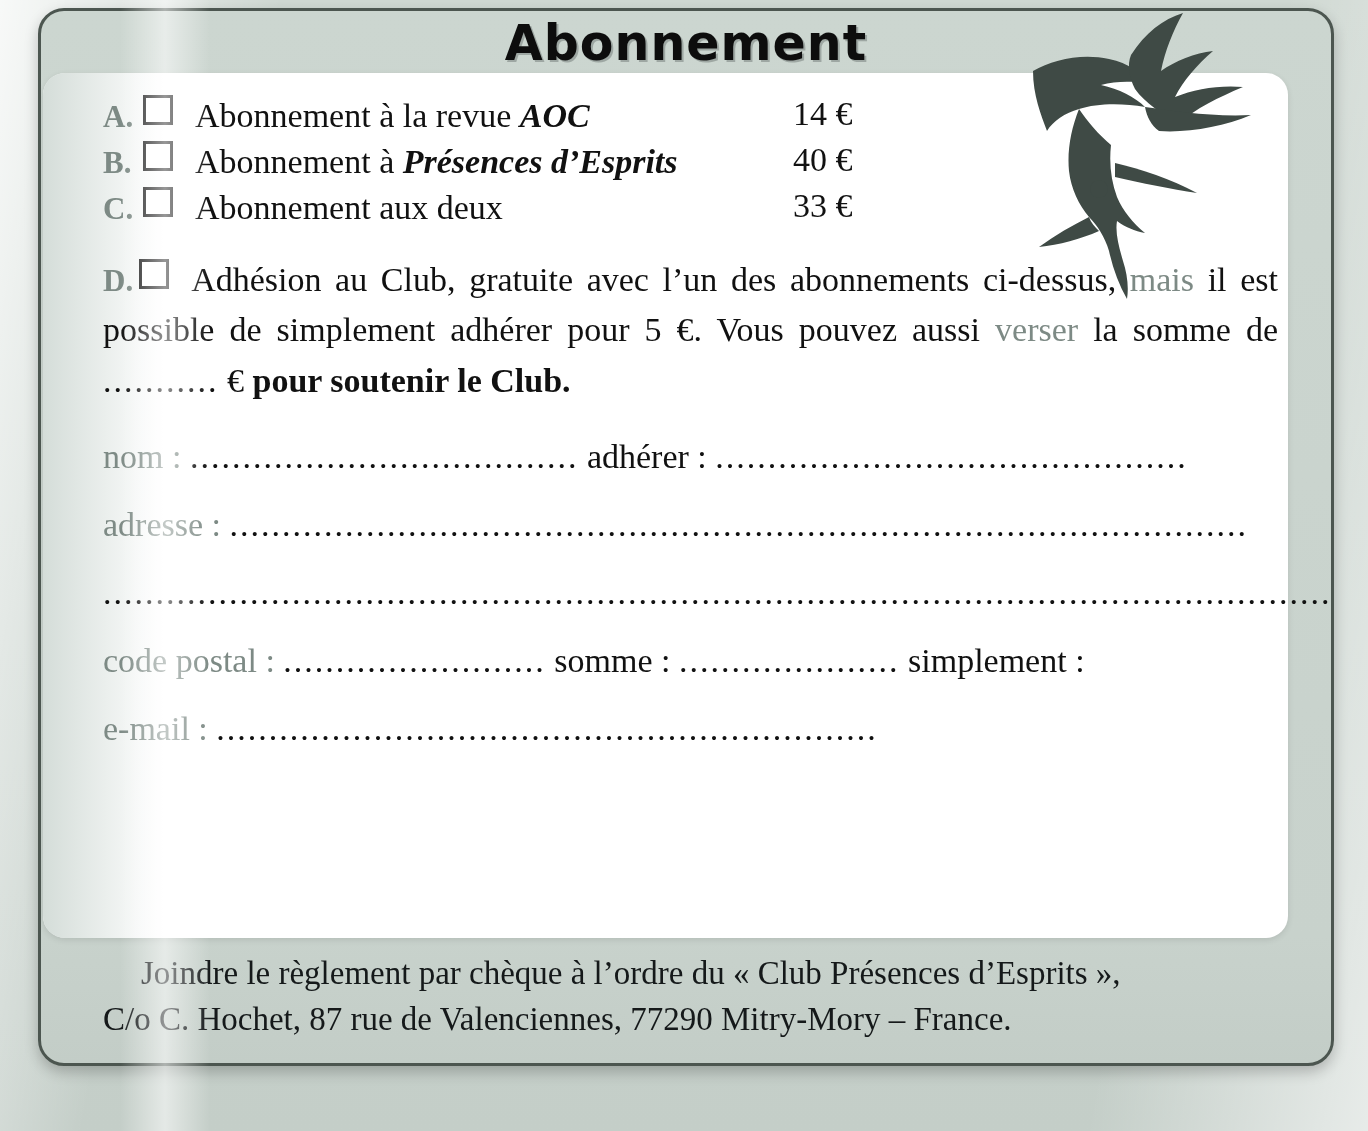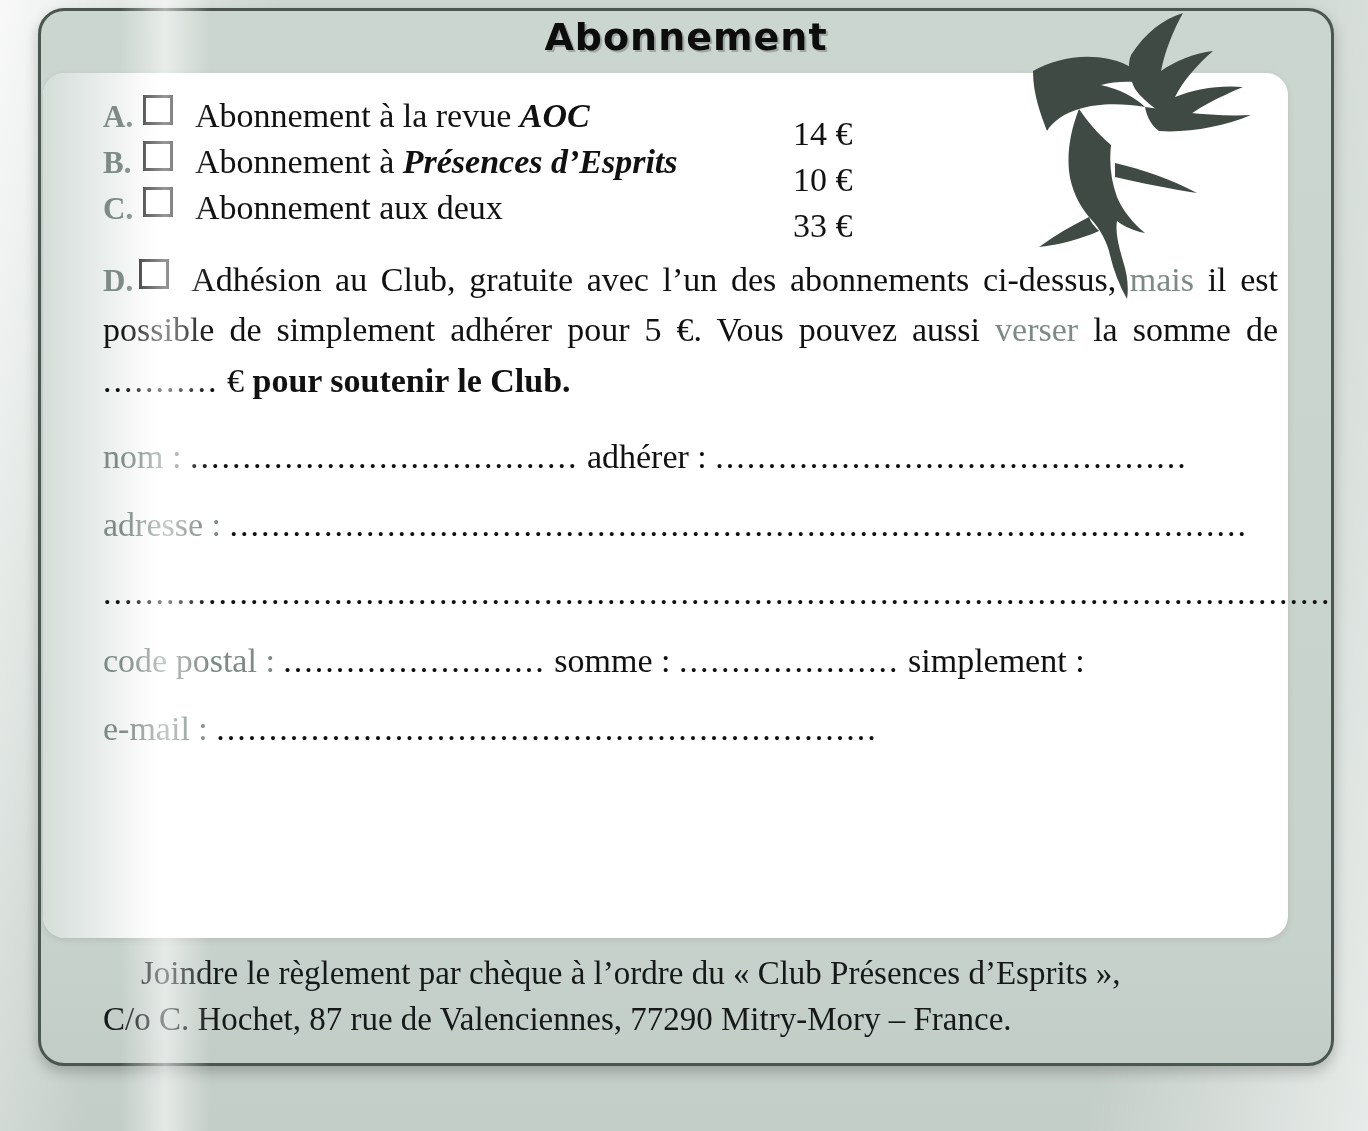--- a/index.html
+++ b/index.html
@@ -71,21 +71,21 @@
 
   
   #title {
     position: absolute;
     left: 0;
     top: 4px;
     width: 1290px;
     text-align: center;
     font-family: "DejaVu Sans", sans-serif;
     font-weight: bold;
-    font-size: 38px;
+    font-size: 49px;
     letter-spacing: 1px;
     color: #0d0d0d;
     text-shadow: 2px 2px 0 rgba(120,130,125,0.55);
   }
 
   
   #creature {
     position: absolute;
     right: 68px;
     top: 0px;
@@ -126,21 +126,20 @@
     top: -2px;
     flex: 0 0 auto;
     background: #fff;
   }
   .optlabel { flex: 0 0 auto; }
   .italic { font-style: italic; font-weight: bold; }
   .optprice {
     position: absolute;
     left: 690px;
     white-space: nowrap;
-    margin-top: 20px;
   }
   .optrow-rel { position: relative; }
 
   #clause {
     margin-top: 30px;
     font-size: 34px;
     line-height: 1.48;
     text-align: justify;
     width: 1175px;
   }
@@ -196,21 +195,21 @@
         <span class="optkey faded">A.</span>
         <span class="box"></span>
         <span class="optlabel"><span>Abonnement à la revue </span><span class="italic">AOC</span></span>
         <span class="optprice">14 €</span>
       </div>
 
       <div class="optrow optrow-rel">
         <span class="optkey faded">B.</span>
         <span class="box"></span>
         <span class="optlabel"><span>Abonnement à </span><span class="italic">Présences d’Esprits</span></span>
-        <span class="optprice">10 €</span>
+        <span class="optprice">40 €</span>
       </div>
 
       <div class="optrow optrow-rel">
         <span class="optkey faded">C.</span>
         <span class="box"></span>
         <span class="optlabel">Abonnement aux deux</span>
         <span class="optprice">33 €</span>
       </div>
 
       <div id="clause">

